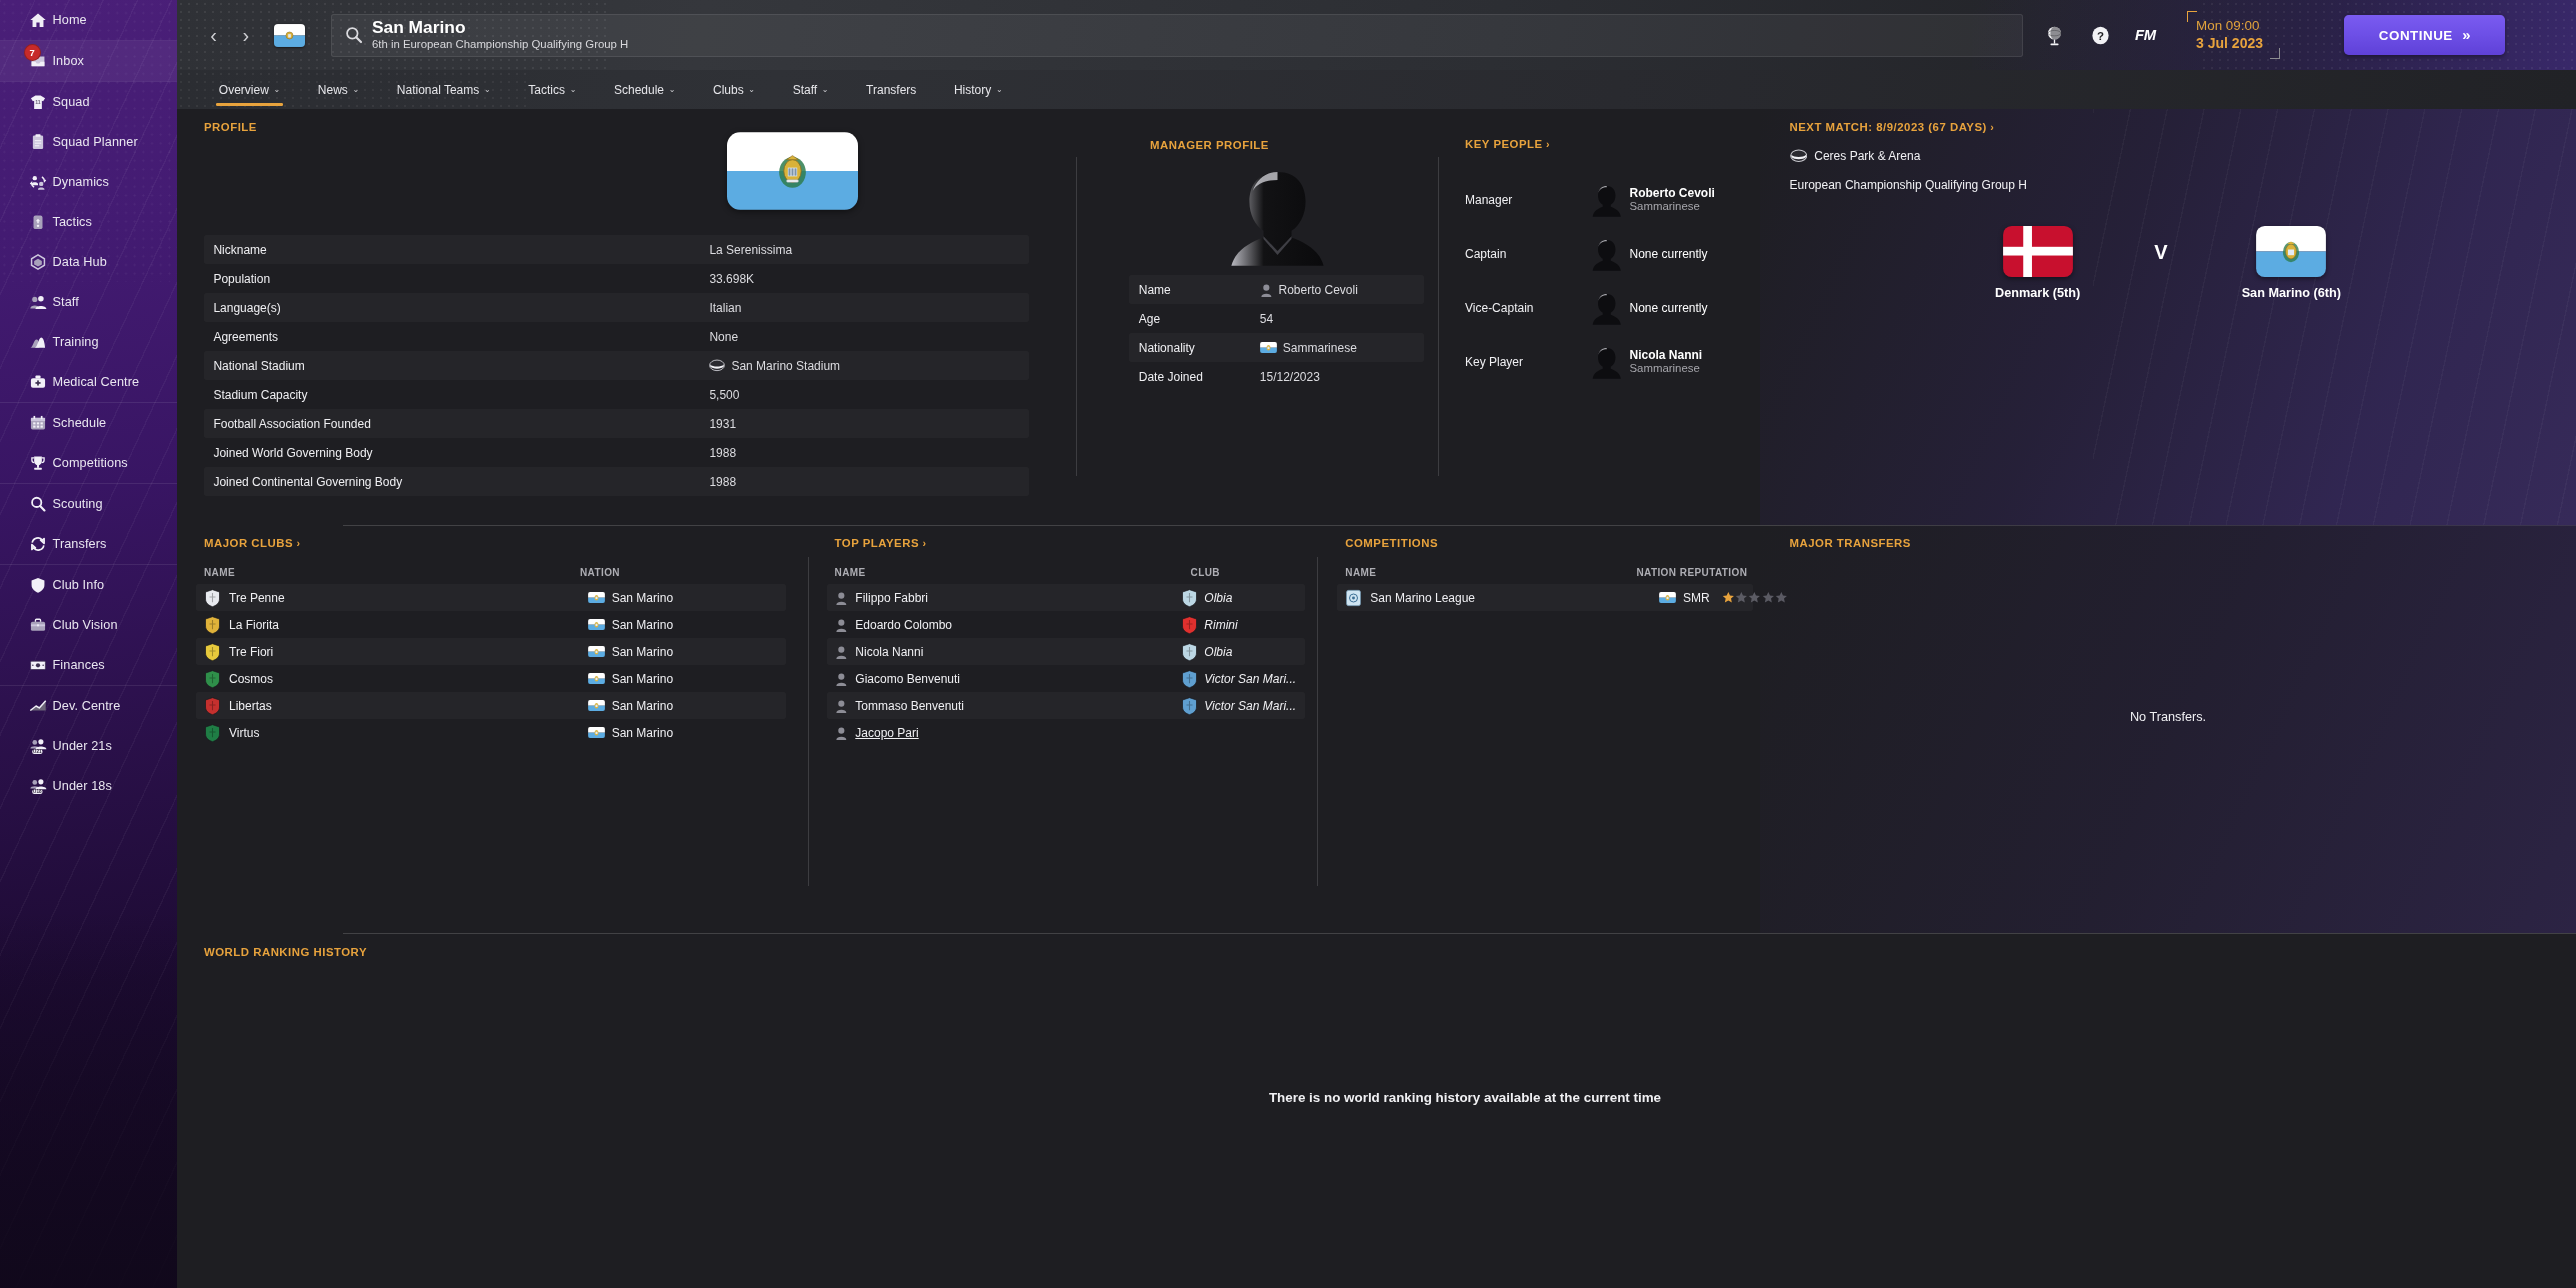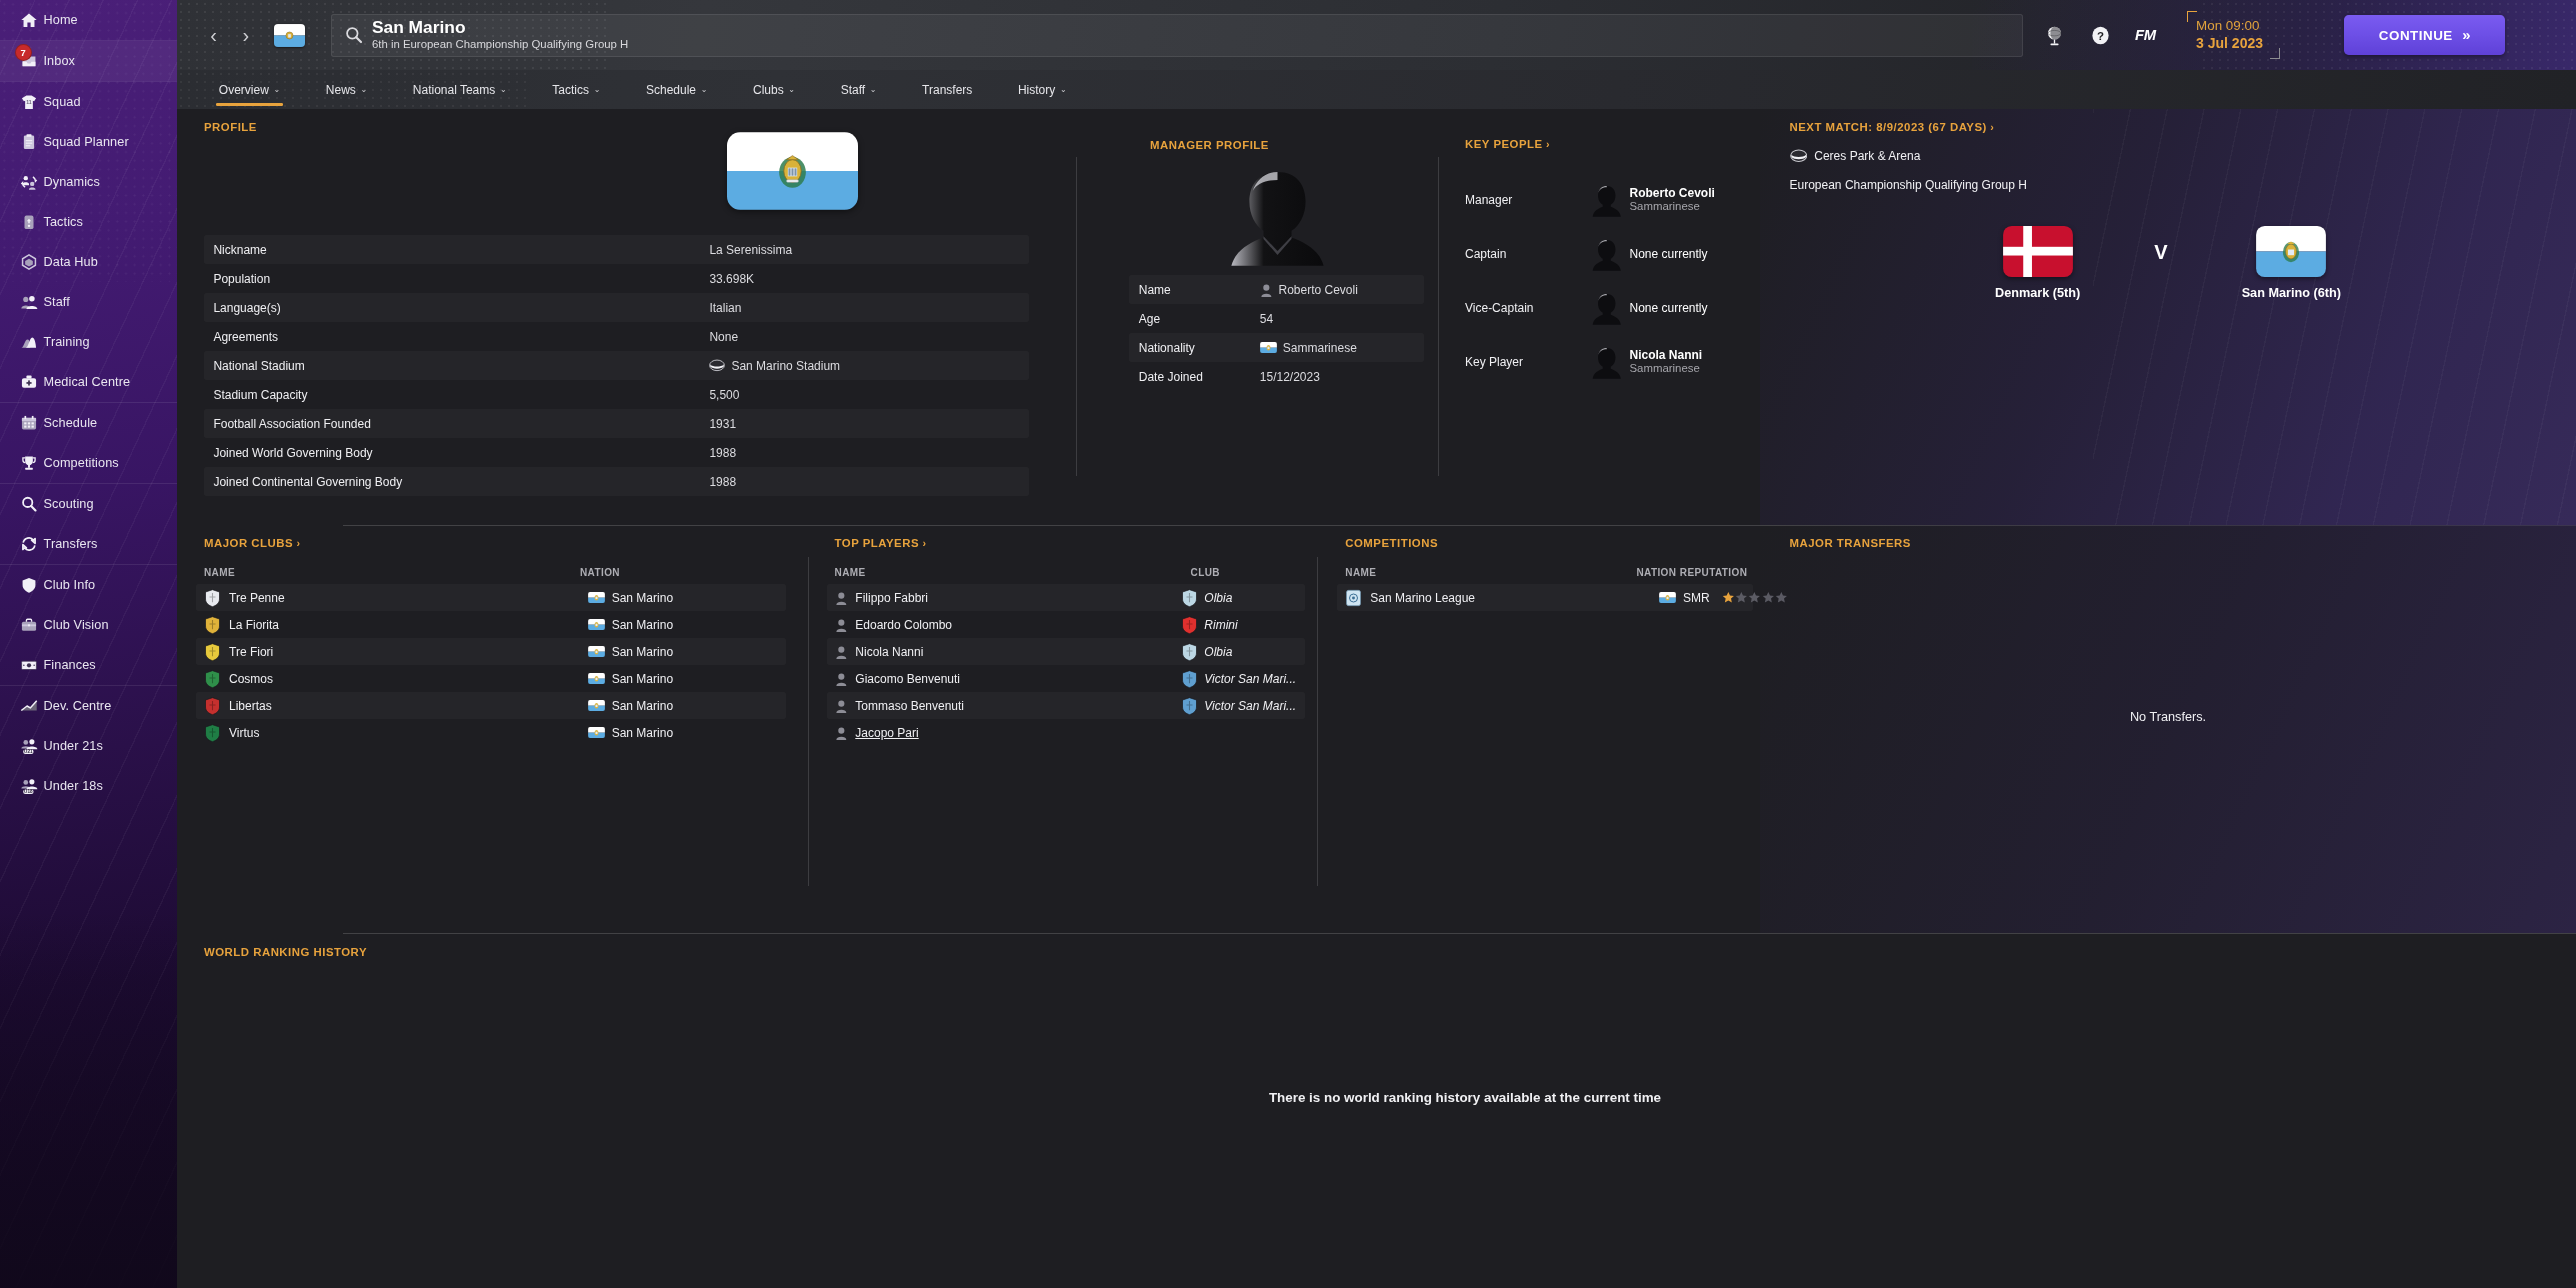--- a/index.html
+++ b/index.html
@@ -35,21 +35,21 @@
   .sidebar-fade {
     position: absolute; left: 0; bottom: 0; width: 177px; height: 376px;
     background: linear-gradient(180deg, rgba(20,9,34,0) 0%, rgba(18,8,30,0.55) 45%, rgba(16,8,26,0.9) 100%);
     pointer-events: none;
   }
   .nav { position: relative; z-index: 3; padding-top: 0; }
   .nav-group { border-bottom: 0.7px solid rgba(255,255,255,0.085); }
   .nav-group:last-child { border-bottom: none; }
   .nav-item {
     display: flex; align-items: center;
-    height: 40px; padding-left: 14px;
+    height: 40px; padding-left: 23px;
     position: relative; cursor: pointer;
   }
   .nav-item.active { background: rgba(255,255,255,0.055); }
   .nav-ico {
     width: 29.5px; flex: 0 0 29.5px; height: 27px;
     display: flex; align-items: center; justify-content: center;
     position: relative;
   }
   .nav-ico svg { width: 18px; height: 18px; display:block; }
   .nav-label {
@@ -131,21 +131,21 @@
     display: flex; align-items: center; justify-content: center; gap: 9.4px;
     color: #fff; font-size: 13.4px; font-weight: bold; letter-spacing: 0.5px;
     cursor: pointer; z-index: 2;
     box-shadow: 0 1.3px 4.7px rgba(0,0,0,0.35);
   }
   .continue-btn .chev { font-size: 14.8px; }
 
   
   .tabs {
     height: 39px; position: relative; display: flex; align-items: center;
-    padding-left: 27px; gap: 16px;
+    padding-left: 27px; gap: 8px;
     background: linear-gradient(100deg, #2b2d32 0%, #2f3136 25%, #292a2f 60%, #212226 100%);
     overflow: hidden;
   }
   .tabs-dots {
     position: absolute; left: 0; top: 0; width: 349px; height: 39px;
     background-image: radial-gradient(rgba(255,255,255,0.055) 0.8px, transparent 0.9px);
     background-size: 8px 8px; pointer-events: none;
   }
   .tab {
     position: relative; height: 39px; display: flex; align-items: center; gap: 4.7px;

